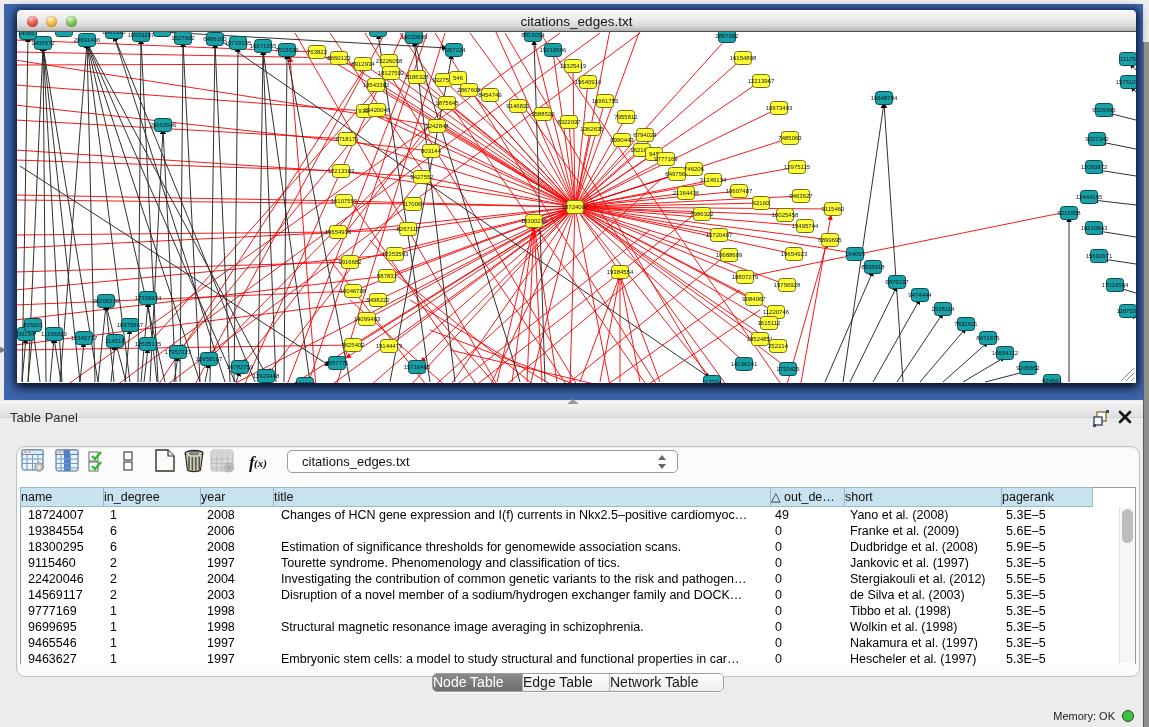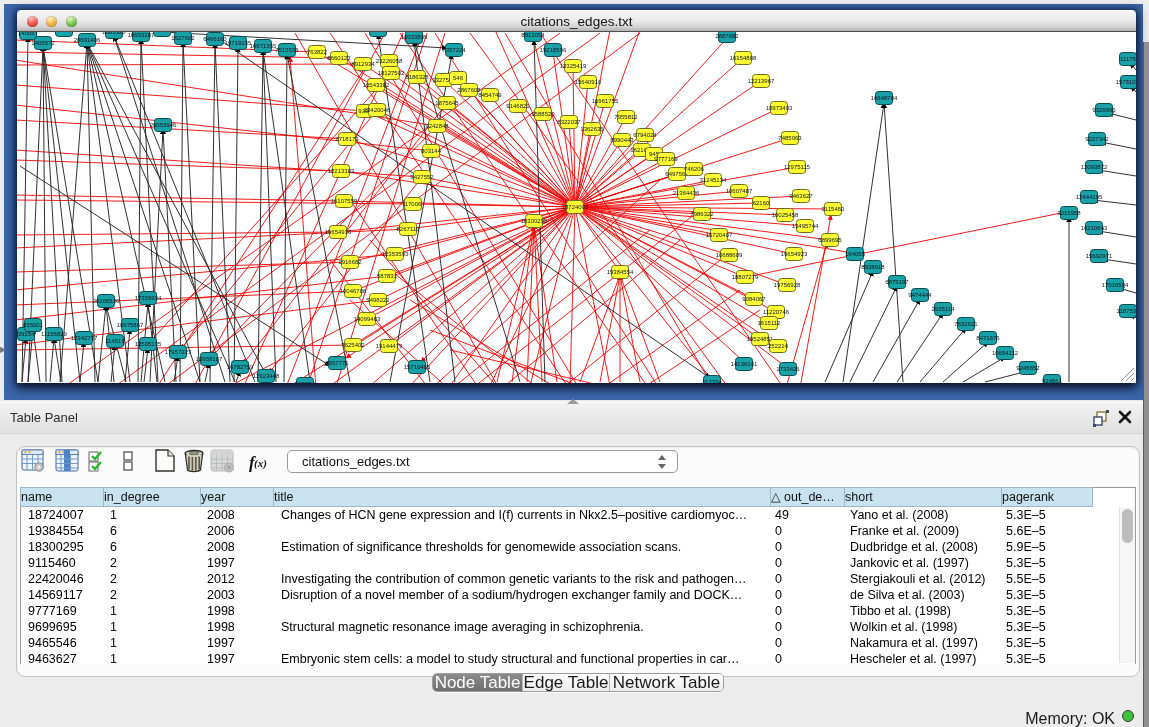--- a/index.html
+++ b/index.html
@@ -18,21 +18,21 @@
 #titlebar .tl{position:absolute;width:11px;height:11px;border-radius:50%;box-shadow:inset 0 0 1px rgba(0,0,0,.55),inset 0 2px 2px rgba(255,255,255,.5)}
 #title{position:absolute;left:0;right:0;top:4px;text-align:center;font-size:13.5px;color:#111}
 #canvas{position:absolute;left:0;top:22px;width:1119px;height:351px;background:#fff;overflow:hidden}
 
 
 #redge{position:absolute;right:0;top:42px;width:6px;height:685px;background:#8f8f8f;
  border-left:1px solid #5a5a5a}
 
 
 #tpanel{position:absolute;left:0;top:400px;width:1143px;height:327px;background:#ececec}
-#tphead{position:absolute;left:0;top:2px;width:100%;height:32px;
+#tphead{position:absolute;left:0;top:2px;width:100%;height:16px;
  background:linear-gradient(#f2f2f2,#e0e0e0);border-top:1px solid #fff;border-bottom:1px solid #d4d4d4}
 #tphead .t{position:absolute;left:10px;top:7px;font-size:13px;color:#2c2c2c}
 #panelbox{position:absolute;left:16px;top:46px;width:1124px;height:231px;background:#fbfbfb;
  border:1px solid #c2c2c2;border-radius:9px;box-shadow:inset 0 1px 2px rgba(0,0,0,.06)}
 
 #dd{position:absolute;left:287px;top:450px;width:391px;height:23px;background:#fff;
  border:1px solid #9a9a9a;border-radius:5px;font-size:13px;color:#111}
 #dd .txt{position:absolute;left:14px;top:3px}
 
 #tablewrap{position:absolute;left:20px;top:487px;width:1116px;height:177px;background:#fff;
@@ -44,26 +44,26 @@
 .c0{left:8px;width:90px}.c1{left:90px;width:90px}.c2{left:187px;width:80px}
 .c3{left:261px;width:503px}.c4{left:755px;width:70px}
 .c5{left:830px;width:160px}.c6{left:986px;width:90px}
 
 #sbar{position:absolute;left:1119px;top:507px;width:16px;height:156px;background:#f6f6f6;
  border-left:1px solid #e0e0e0}
 #sthumb{position:absolute;left:2px;top:2px;width:11px;height:34px;background:#bdbdbd;border-radius:6px}
 
 #segs{position:absolute;left:432px;top:673px;height:19px;border:1px solid #9d9d9d;border-radius:5px;
  overflow:hidden;display:flex;box-shadow:0 1px 0 rgba(255,255,255,.8)}
-#segs div{font-size:17px;line-height:17px;text-align:center;color:#1a1a1a;
+#segs div{font-size:14px;line-height:17px;color:#1a1a1a;
  background:linear-gradient(#fefefe,#ececec);border-left:1px solid #b5b5b5}
 #segs div:nth-child(1){width:89px}#segs div:nth-child(2){width:87px}#segs div:nth-child(3){width:114px}
 #segs div:first-child{border-left:none;background:linear-gradient(#8b8b8b,#6e6e6e);color:#fff}
 
-#mem{position:absolute;right:34px;top:710px;font-size:16px;color:#1a1a1a}
+#mem{position:absolute;right:34px;top:710px;font-size:11px;color:#1a1a1a}
 #memdot{position:absolute;right:15px;top:710px;width:12px;height:12px;border-radius:50%;
  background:#3cc43c;border:1.5px solid #3a3a3a}
 #ltri{position:absolute;left:0px;top:345px;font-size:8px;color:#777}
 </style></head>
 <body>
 <div id="stage">
   <div id="desk"></div>
   <div id="deskshadow"></div>
   <div id="win">
     <div id="canvas">
@@ -999,28 +999,29 @@
       <span class="c2">2008</span>
       <span class="c3">Estimation of significance thresholds for genomewide association scans.</span>
       <span class="c4">0</span>
       <span class="c5">Dudbridge et al. (2008)</span>
       <span class="c6">5.9E–5</span>
     </div>
     <div class="row" style="top:555px">
       <span class="c0">9115460</span>
       <span class="c1">2</span>
       <span class="c2">1997</span>
+      <span class="c3">Tourette syndrome. Phenomenology and classification of tics.</span>
       <span class="c4">0</span>
       <span class="c5">Jankovic et al. (1997)</span>
       <span class="c6">5.3E–5</span>
     </div>
     <div class="row" style="top:571px">
       <span class="c0">22420046</span>
       <span class="c1">2</span>
-      <span class="c2">2012</span>
+      <span class="c2">2004</span>
       <span class="c3">Investigating the contribution of common genetic variants to the risk and pathogen…</span>
       <span class="c4">0</span>
       <span class="c5">Stergiakouli et al. (2012)</span>
       <span class="c6">5.5E–5</span>
     </div>
     <div class="row" style="top:587px">
       <span class="c0">14569117</span>
       <span class="c1">2</span>
       <span class="c2">2003</span>
       <span class="c3">Disruption of a novel member of a sodium/hydrogen exchanger family and DOCK…</span>

